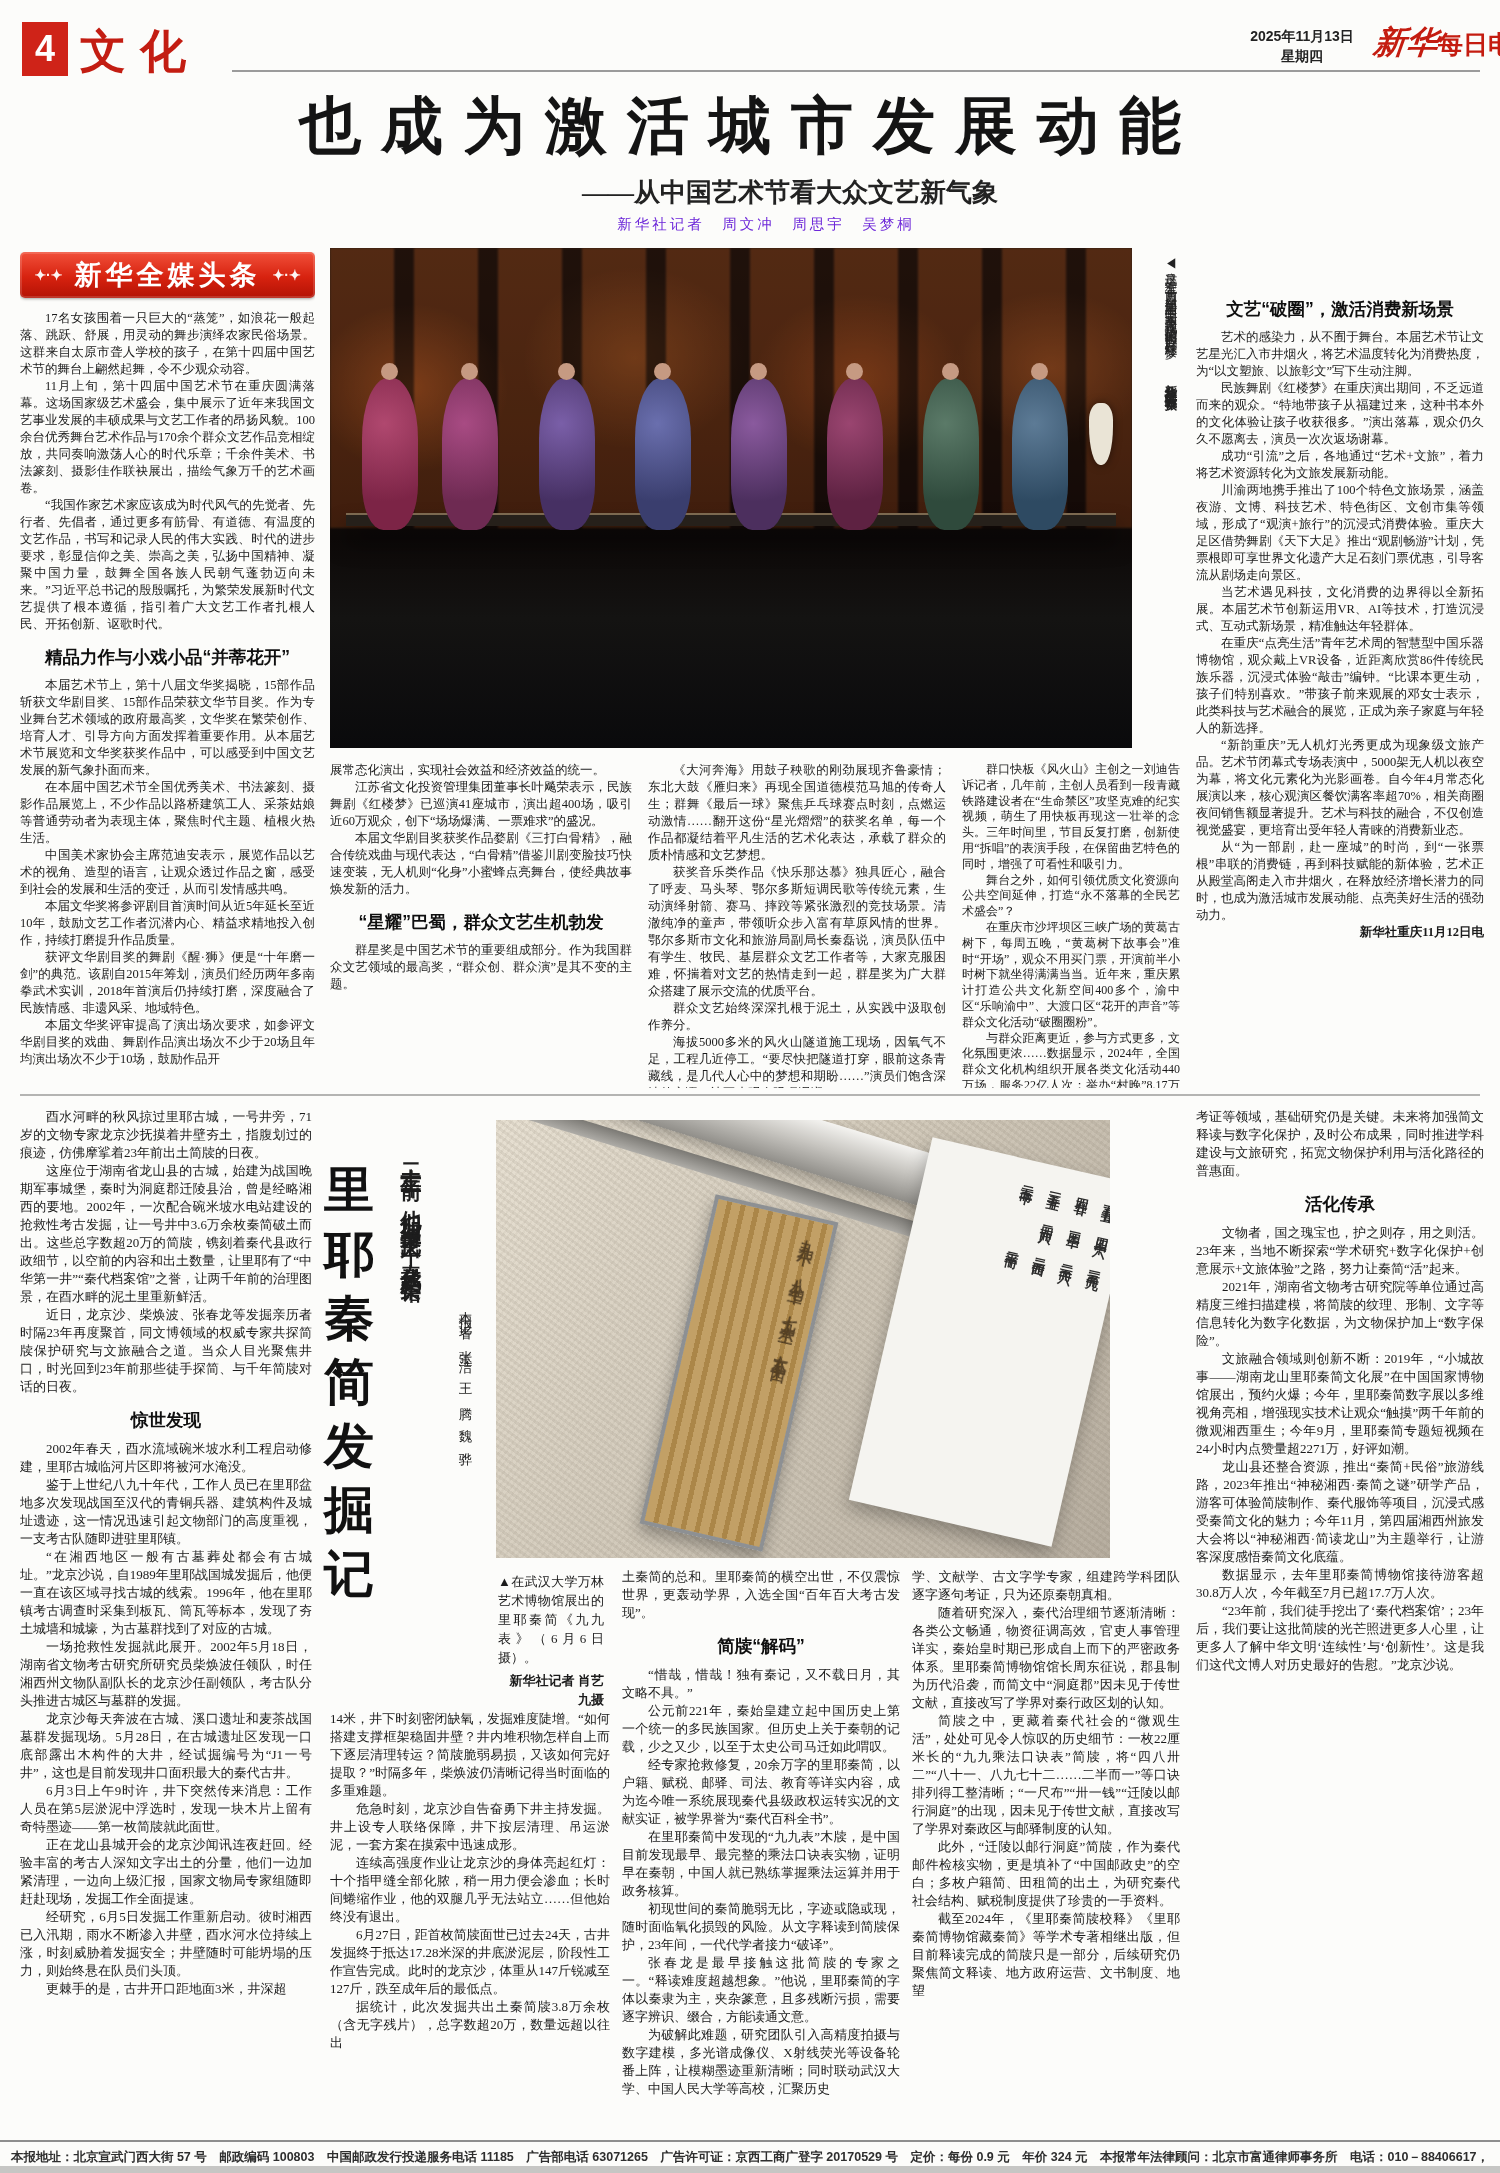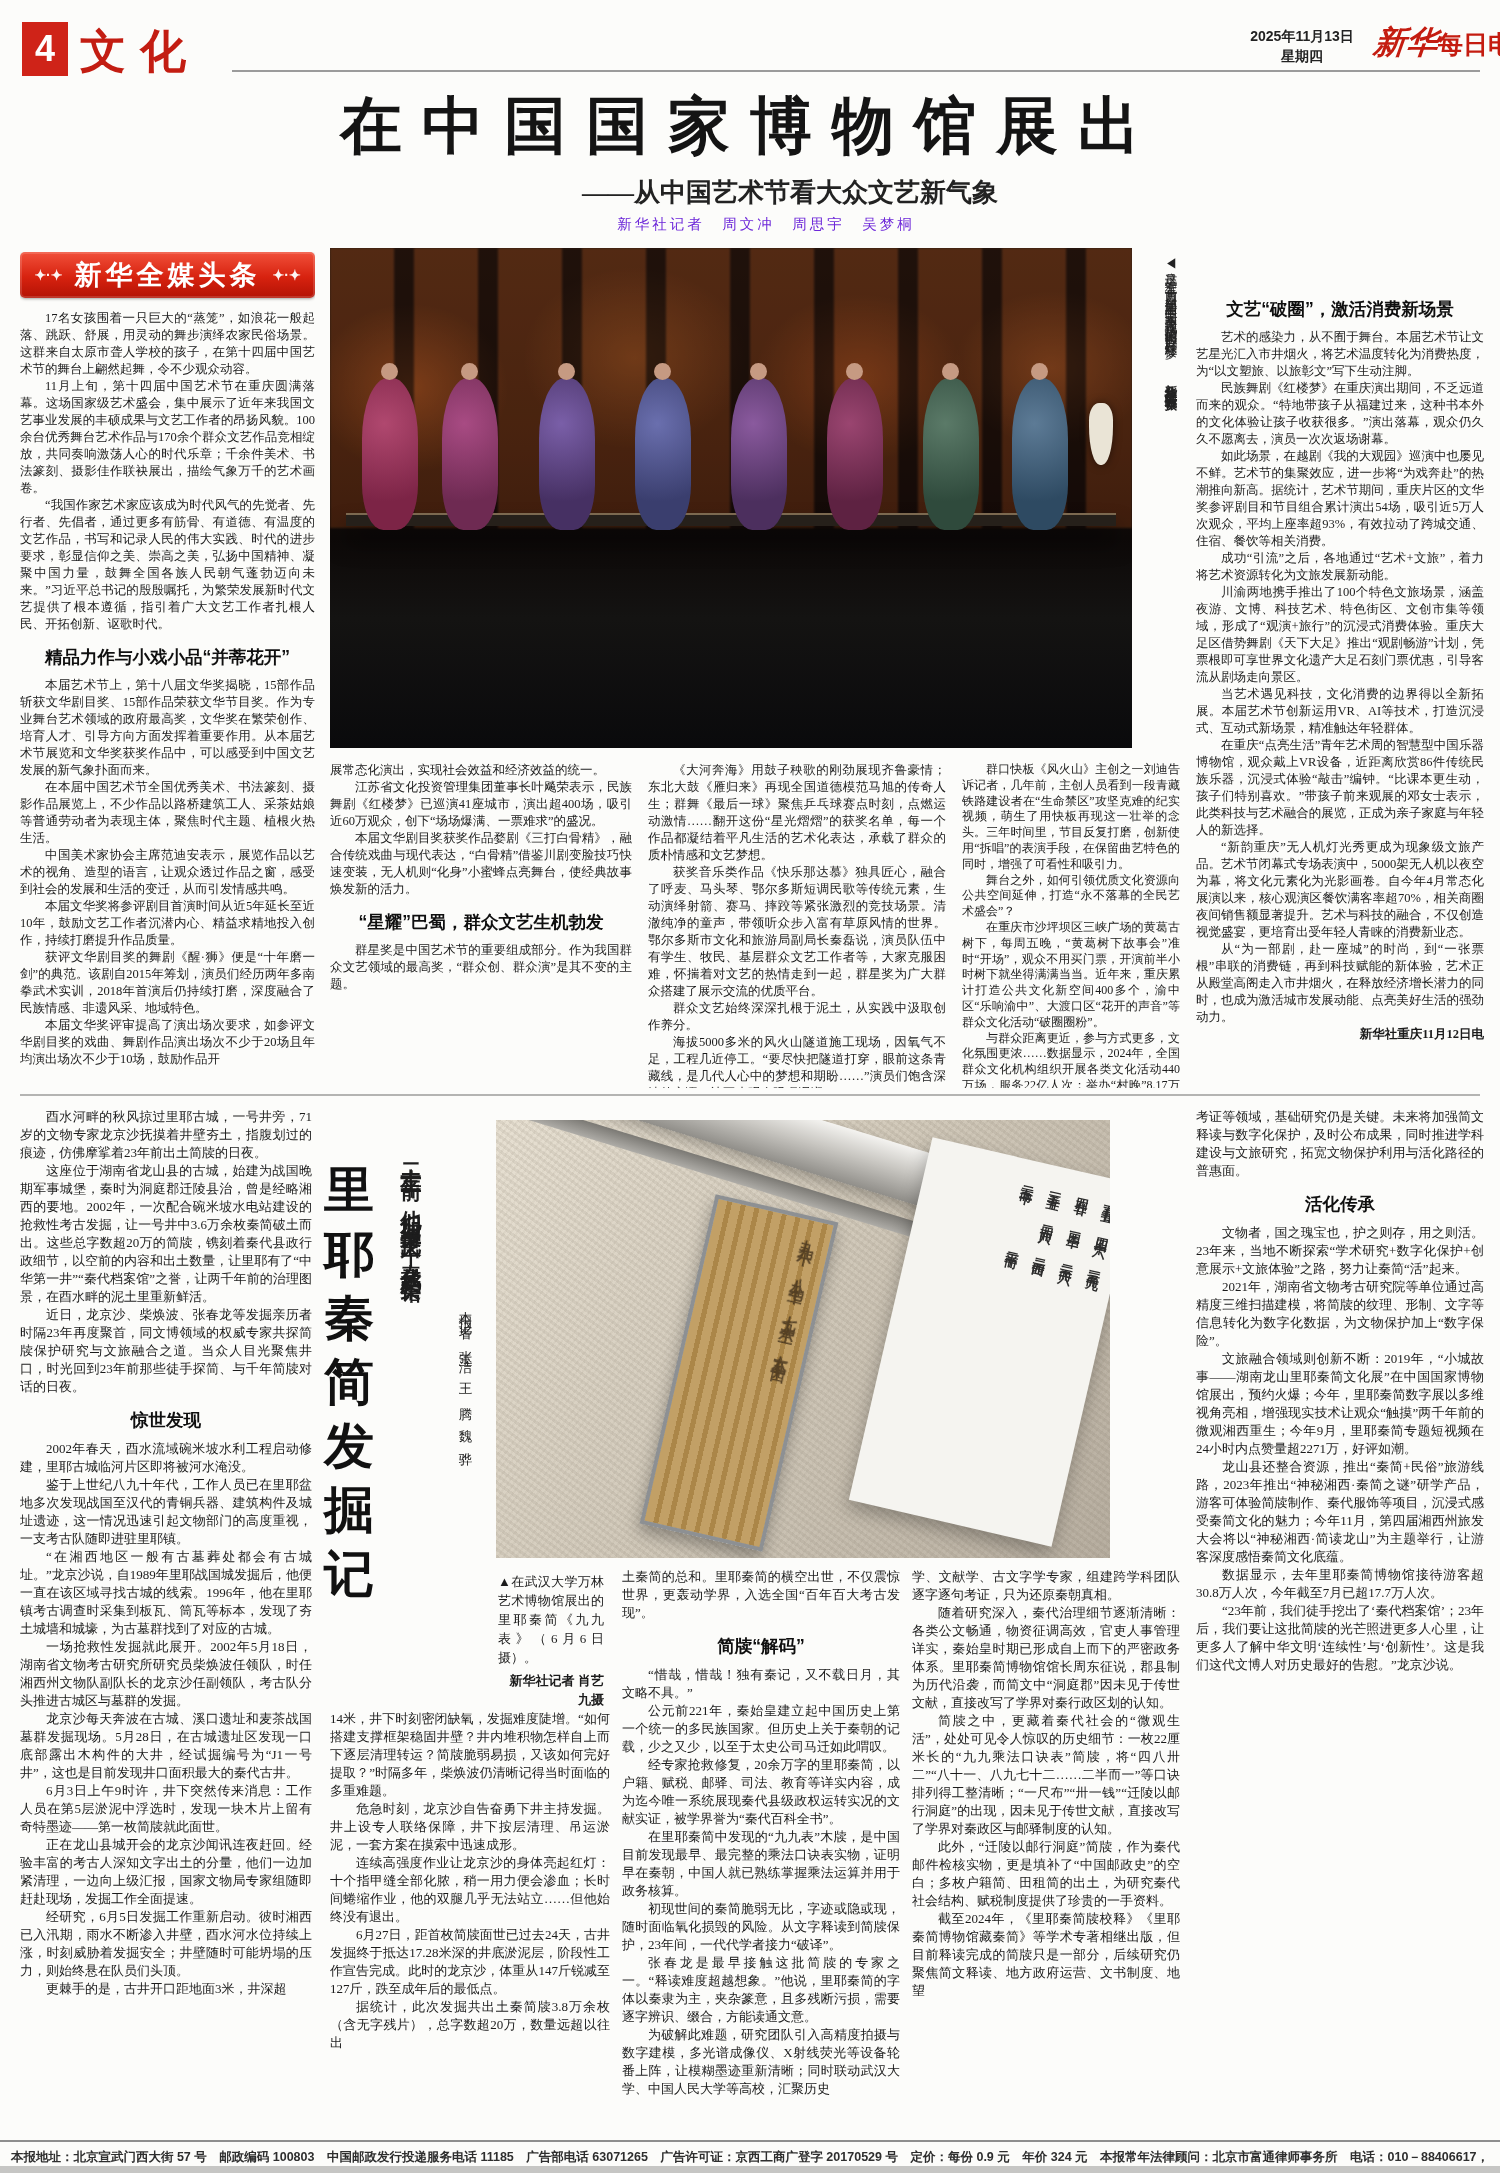--- a/index.html
+++ b/index.html
@@ -118,21 +118,21 @@
   <div id="secname" class="abs">文化</div>
   <div id="hrule" class="abs"></div>
   <div id="dateblock" class="abs">
     <div>2025年11月13日</div>
     <div>星期四</div>
   </div>
   <div id="masthead" class="abs">
     <span class="mh1">新华</span><span class="mh2">每日电讯</span>
   </div>
 
-  <div id="headline" class="abs">在中国国家博物馆展出</div>
+  <div id="headline" class="abs">也成为激活城市发展动能</div>
   <div id="subhead" class="abs">——从中国艺术节看大众文艺新气象</div>
   <div id="byline" class="abs">新华社记者　周文冲　周思宇　吴梦桐</div>
 
   <div id="t-photo" class="abs">
     <div class="backdrop"></div>
     <div id="t-table"></div>
     <span class="perf"></span>
     <span class="perf"></span>
     <span class="perf"></span>
     <span class="perf"></span>
@@ -184,21 +184,20 @@
     <p class="bp bps">群口快板《风火山》主创之一刘迪告诉记者，几年前，主创人员看到一段青藏铁路建设者在“生命禁区”攻坚克难的纪实视频，萌生了用快板再现这一壮举的念头。三年时间里，节目反复打磨，创新使用“拆唱”的表演手段，在保留曲艺特色的同时，增强了可看性和吸引力。</p>
     <p class="bp bps">舞台之外，如何引领优质文化资源向公共空间延伸，打造“永不落幕的全民艺术盛会”？</p>
     <p class="bp bps">在重庆市沙坪坝区三峡广场的黄葛古树下，每周五晚，“黄葛树下故事会”准时“开场”，观众不用买门票，开演前半小时树下就坐得满满当当。近年来，重庆累计打造公共文化新空间400多个，渝中区“乐响渝中”、大渡口区“花开的声音”等群众文化活动“破圈圈粉”。</p>
     <p class="bp bps">与群众距离更近，参与方式更多，文化氛围更浓……数据显示，2024年，全国群众文化机构组织开展各类文化活动440万场，服务22亿人次；举办“村晚”8.17万场，吸引2.62亿人次参与。</p>
   </div>
 
   <div id="col-t5" class="col">
     <h3 class="shead">文艺“破圈”，激活消费新场景</h3>
     <p class="bp">艺术的感染力，从不囿于舞台。本届艺术节让文艺星光汇入市井烟火，将艺术温度转化为消费热度，为“以文塑旅、以旅彰文”写下生动注脚。</p>
     <p class="bp">民族舞剧《红楼梦》在重庆演出期间，不乏远道而来的观众。“特地带孩子从福建过来，这种书本外的文化体验让孩子收获很多。”演出落幕，观众仍久久不愿离去，演员一次次返场谢幕。</p>
-    <p class="bp">如此场景，在越剧《我的大观园》巡演中也屡见不鲜。艺术节的集聚效应，进一步将“为戏奔赴”的热潮推向新高。据统计，艺术节期间，重庆片区的文华奖参评剧目和节目组合累计演出54场，吸引近5万人次观众，平均上座率超93%，有效拉动了跨城交通、住宿、餐饮等相关消费。</p>
     <p class="bp">成功“引流”之后，各地通过“艺术+文旅”，着力将艺术资源转化为文旅发展新动能。</p>
     <p class="bp">川渝两地携手推出了100个特色文旅场景，涵盖夜游、文博、科技艺术、特色街区、文创市集等领域，形成了“观演+旅行”的沉浸式消费体验。重庆大足区借势舞剧《天下大足》推出“观剧畅游”计划，凭票根即可享世界文化遗产大足石刻门票优惠，引导客流从剧场走向景区。</p>
     <p class="bp">当艺术遇见科技，文化消费的边界得以全新拓展。本届艺术节创新运用VR、AI等技术，打造沉浸式、互动式新场景，精准触达年轻群体。</p>
     <p class="bp">在重庆“点亮生活”青年艺术周的智慧型中国乐器博物馆，观众戴上VR设备，近距离欣赏86件传统民族乐器，沉浸式体验“敲击”编钟。“比课本更生动，孩子们特别喜欢。”带孩子前来观展的邓女士表示，此类科技与艺术融合的展览，正成为亲子家庭与年轻人的新选择。</p>
     <p class="bp">“新韵重庆”无人机灯光秀更成为现象级文旅产品。艺术节闭幕式专场表演中，5000架无人机以夜空为幕，将文化元素化为光影画卷。自今年4月常态化展演以来，核心观演区餐饮满客率超70%，相关商圈夜间销售额显著提升。艺术与科技的融合，不仅创造视觉盛宴，更培育出受年轻人青睐的消费新业态。</p>
     <p class="bp">从“为一部剧，赴一座城”的时尚，到“一张票根”串联的消费链，再到科技赋能的新体验，艺术正从殿堂高阁走入市井烟火，在释放经济增长潜力的同时，也成为激活城市发展动能、点亮美好生活的强劲动力。</p>
     <span class="bp dateline">新华社重庆11月12日电</span>
   </div>
 
   <div id="divider" class="abs"></div>

